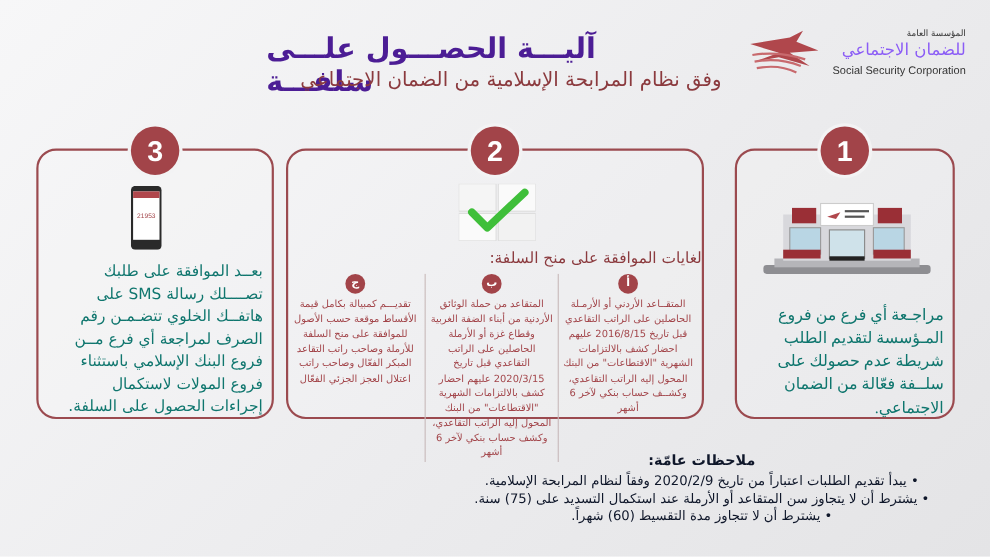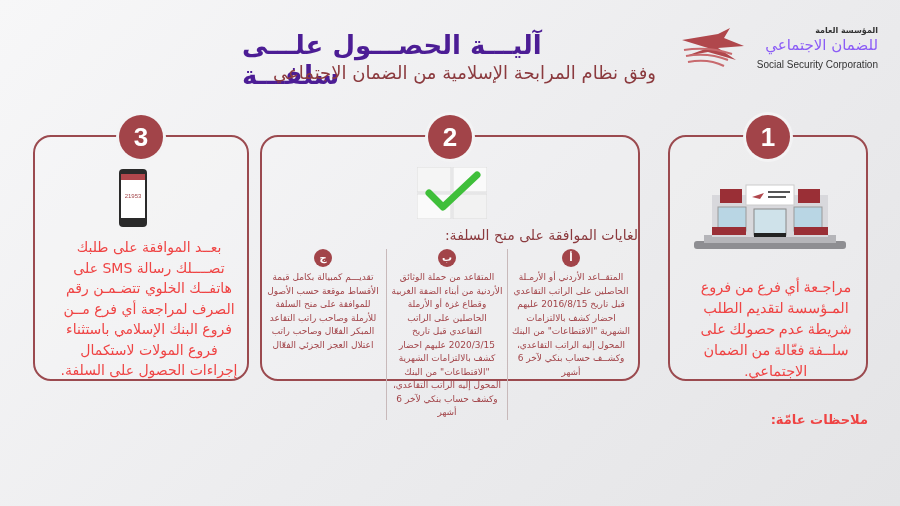--- a/index.html
+++ b/index.html
@@ -15,21 +15,21 @@
     text-align: left; direction: rtl;
     font-size: 26px; font-weight: bold; color: #4c1d95; letter-spacing: 1px;
   }
   .header-sub {
     position: absolute; right: 244px; top: 62px; width: 400px;
     text-align: right; direction: rtl;
     font-size: 18px; color: #8b3a3e;
   }
   .logo { position: absolute; right: 22px; top: 26px; width: 200px; height: 50px; }
   .logo-mark { position: absolute; left: 0; top: 0; width: 70px; height: 44px; }
-  .logo-ar-small { position: absolute; right: 0; top: 0; font-size: 8px; color: #333; direction: rtl; font-weight: bold; }
+  .logo-ar-small { position: absolute; right: 0; top: 0; font-size: 8px; color: #333; direction: rtl; }
   .logo-ar { position: absolute; right: 0; top: 10px; font-size: 15px; color: #8b5cf6; direction: rtl; }
   .logo-en { position: absolute; right: 0; top: 33px; font-size: 10px; color: #333; font-family: "Liberation Sans", sans-serif; margin-left: 44px; }
 
   .card {
     position: absolute; top: 135px; height: 246px;
     border: 2px solid #9b4a4f; border-radius: 18px;
     background: rgba(255,255,255,0.15);
   }
   .card-1 { left: 668px; width: 200px; }
   .card-2 { left: 260px; width: 380px; }
@@ -37,22 +37,22 @@
 
   .step-circle {
     position: absolute; top: -22px; left: 50%; transform: translateX(-50%);
     width: 44px; height: 44px; border-radius: 50%;
     background: #a24449; color: #fff; font-size: 26px; font-weight: bold;
     display: flex; align-items: center; justify-content: center;
     font-family: "Liberation Sans", sans-serif;
     box-shadow: 0 0 0 3px #f3f3f4;
   }
   .card-text {
-    position: absolute; left: 24px; right: 8px; text-align: center;
-    direction: rtl; color: #ef4444; font-size: 14.5px; line-height: 21px;
+    position: absolute; left: 24px; right: 8px; 
+    direction: rtl; color: #0f766e; font-size: 14.5px; line-height: 21px;
   }
   .card-1 .card-text { top: 140px; font-family: Liberation Serif, serif; }
   .card-3 .card-text { top: 100px; font-size: 14px; line-height: 20.5px; }
 
   .building { position: absolute; left: 20px; top: 40px; width: 160px; height: 80px; }
   .phone { position: absolute; left: 84px; top: 32px; width: 28px; height: 58px; }
 
   .check-box { position: absolute; left: 155px; top: 30px; width: 70px; height: 52px; }
   .purpose-title {
     position: absolute; left: 0; right: 0; top: 90px; text-align: right;
@@ -67,21 +67,21 @@
   .col-c { right: 256px; }
   .col-badge {
     display: inline-flex; width: 18px; height: 18px; border-radius: 50%;
     background: #a24449; color: #fff; font-size: 10px; font-weight: bold;
     align-items: center; justify-content: center; margin-bottom: 4px;
   }
   .col-text { display: block; }
 
   .notes {
     position: absolute; right: 32px; top: 412px; width: 460px;
-    direction: rtl; text-align: right; color: #ef4444;
+    direction: rtl; text-align: center; color: #0f172a;
   }
   .notes-title { font-size: 13px; font-weight: bold; margin-bottom: 2px; }
   .notes ul { list-style: none; }
   .notes li { font-size: 12px; line-height: 16px; }
   .notes li::before { content: "• "; }
 </style>
 </head>
 <body>
 
 <div class="header-title">آليـــة الحصـــول علـــى سلفـــة</div>
@@ -152,13 +152,18 @@
     <rect x="0" y="0" width="28" height="58" rx="4" fill="#2a2a2a"></rect>
     <rect x="2" y="5" width="24" height="44" fill="#ffffff"></rect>
     <rect x="2" y="5" width="24" height="6" fill="#b0474c"></rect>
     <text x="14" y="29" font-size="6" text-anchor="middle" fill="#a24449" font-family="Liberation Sans, sans-serif">21953</text>
   </svg>
   <div class="card-text">بعــد الموافقة على طلبك تصــــلك رسالة SMS على هاتفــك الخلوي تتضـمـن رقم الصرف لمراجعة أي فرع مــن فروع البنك الإسلامي باستثناء فروع المولات لاستكمال إجراءات الحصول على السلفة.</div>
 </div>
 
 <div class="notes">
   <div class="notes-title">ملاحظات عامّة:</div>
+  <ul>
+    <li>يبدأ تقديم الطلبات اعتباراً من تاريخ 2020/2/9 وفقاً لنظام المرابحة الإسلامية.</li>
+    <li>يشترط أن لا يتجاوز سن المتقاعد أو الأرملة عند استكمال التسديد على (75) سنة.</li>
+    <li>يشترط أن لا تتجاوز مدة التقسيط (60) شهراً.</li>
+  </ul>
 </div>
 
 </body></html>

